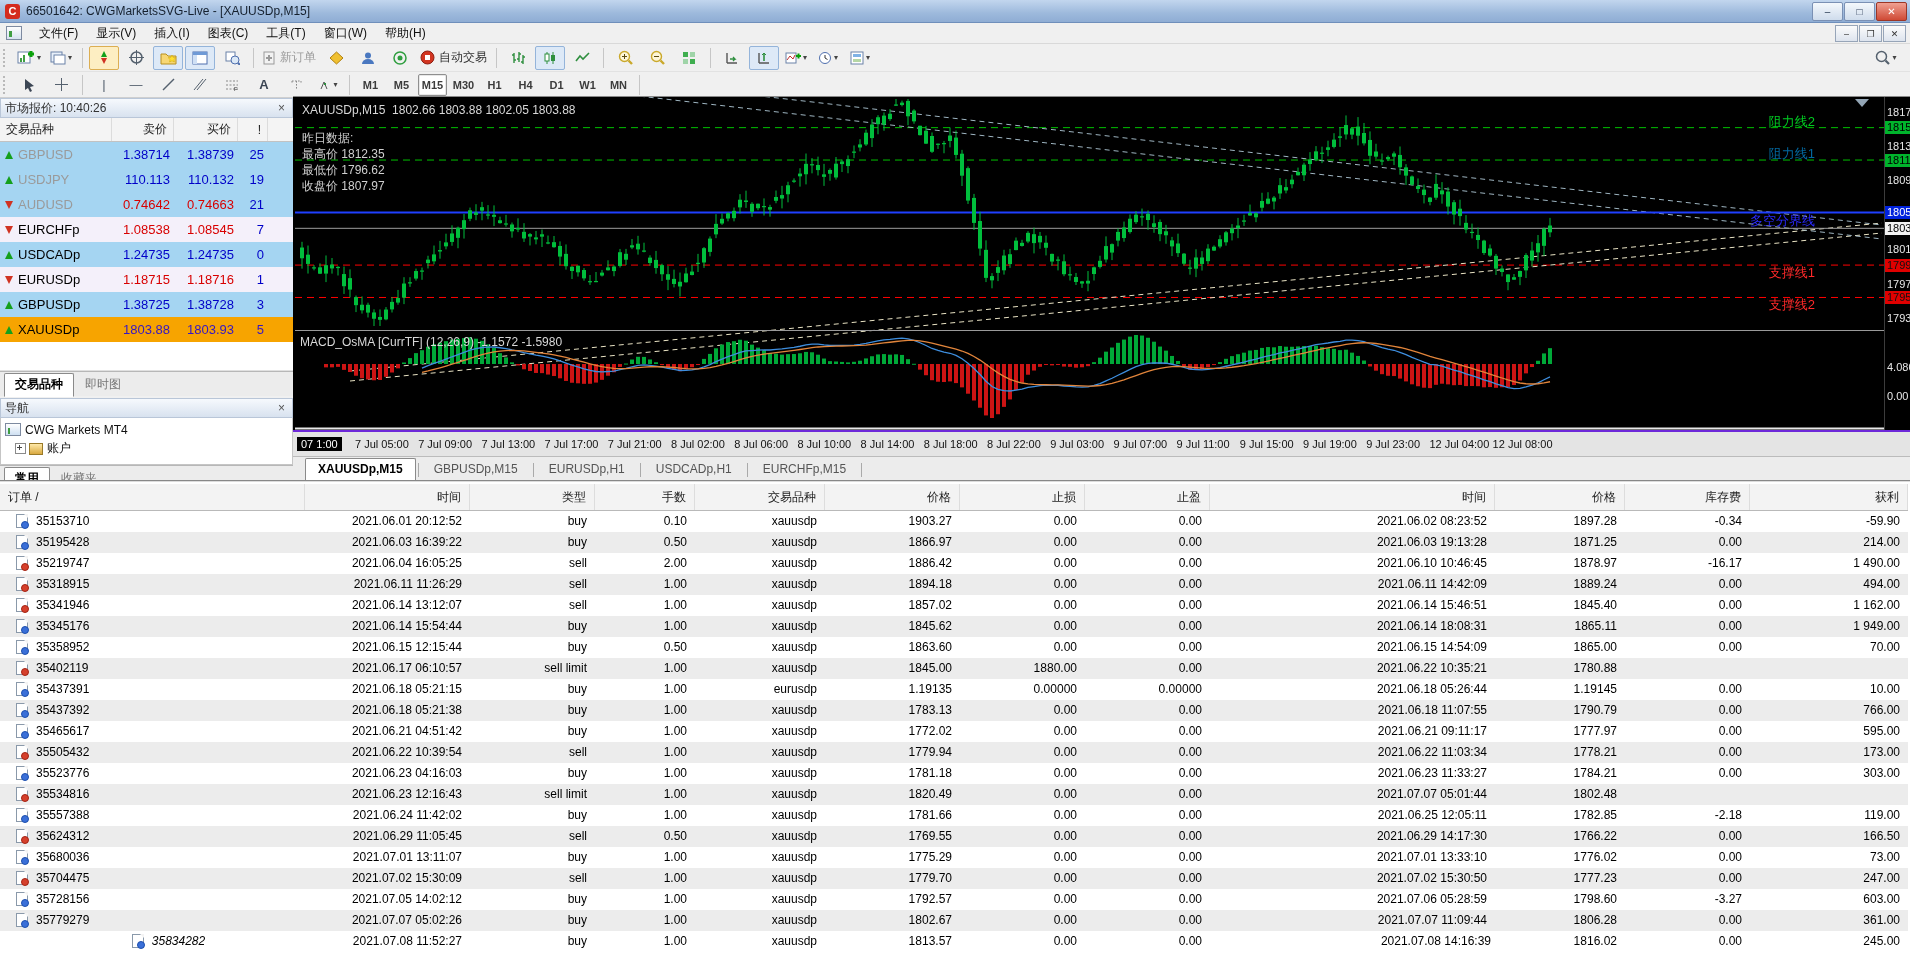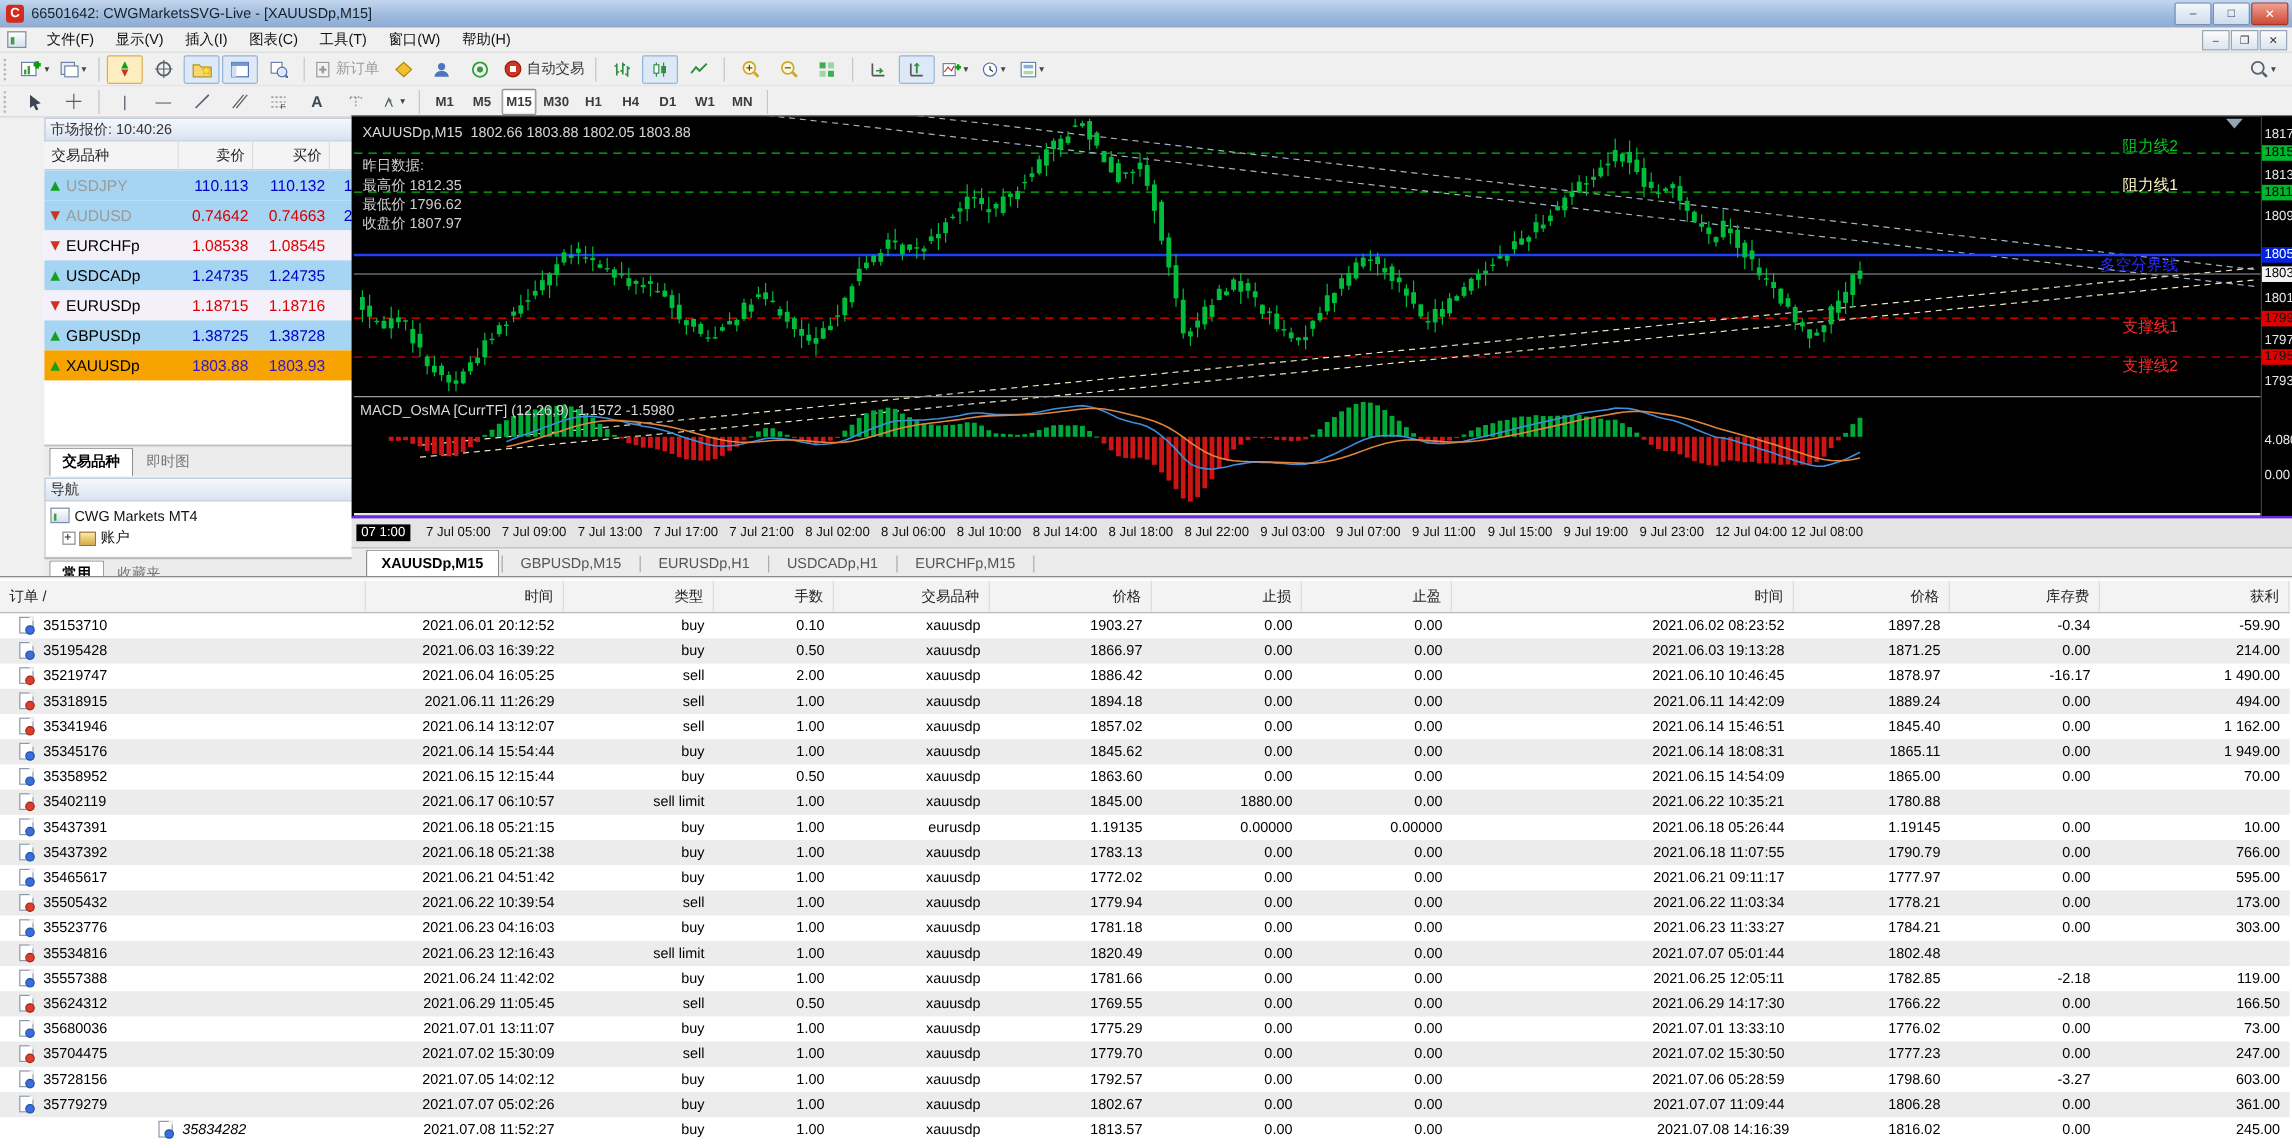--- a/index.html
+++ b/index.html
@@ -42,21 +42,21 @@
   .tbtn.warm{background:#fdeec2;border-color:#dcae52;}
   .tbtn.disabled{color:#9b9b9b;}
   .tbtn .lbl{margin-left:4px;font-size:12px;}
   .caret{font-size:8px;color:#444;margin-left:2px;}
   .tfbtn{min-width:27px;height:20px;margin:0 1px;display:flex;align-items:center;justify-content:center;
     font-size:11px;font-weight:bold;color:#3c3c3c;border:1px solid transparent;border-radius:2px;}
   .tfbtn.pressed{background:#fff;border-color:#8f8f8f;box-shadow:inset 0 0 0 1px #e8e8e8;}
   .g{font-size:13px;line-height:13px;}
 
   
-  #left-col{position:absolute;left:0;top:98px;width:293px;height:382px;background:#f0f0f0;padding-left:37px;}
+  #left-col{position:absolute;left:0;top:98px;width:293px;height:382px;background:#f0f0f0;}
   .panel-hdr{height:18px;background:linear-gradient(#f6f9fd,#d8e2ef);border:1px solid #b9c6d8;
     display:flex;align-items:center;font-size:12px;color:#333;padding:0 4px;}
   .panel-hdr .x{margin-left:auto;color:#555;font-size:12px;line-height:10px;padding:0 3px;}
   #mw-colhdr{height:23px;background:#f4f4f4;border-bottom:1px solid #c2c2c2;display:flex;align-items:center;color:#222;}
   .mwc{padding:0 6px;box-sizing:border-box;border-right:1px solid #dcdcdc;height:100%;display:flex;align-items:center;}
   .mw-row{height:25px;display:flex;align-items:center;font-size:13px;}
   .mw-sym{width:112px;display:flex;align-items:center;padding-left:5px;box-sizing:border-box;color:#000;}
   .mw-sym.muted{color:#9a9a9a;}
   .mw-num{width:62px;text-align:right;box-sizing:border-box;padding-right:4px;}
   .mw-num.ask{width:64px;}
@@ -399,20 +399,29 @@
       <span>市场报价: 10:40:26</span>
       <span class="x">×</span>
     </div>
     <div id="mw-colhdr">
         <div class="mwc" style="width: 112px;">交易品种</div>
         <div class="mwc" style="width: 62px; justify-content: flex-end;">卖价</div>
         <div class="mwc" style="width: 64px; justify-content: flex-end;">买价</div>
         <div class="mwc" style="width: 30px; justify-content: flex-end;">!</div>
       </div>
     <div id="mw-rows" style="background:#fff;height:225px;">
+        <div class="mw-row" style="background: rgb(165, 213, 242);">
+          <div class="mw-sym muted">
+            <span class="mwarr up"></span>
+            <span>GBPUSD</span>
+          </div>
+          <div class="mw-num" style="color: rgb(0, 0, 200);">1.38714</div>
+          <div class="mw-num ask" style="color: rgb(0, 0, 200);">1.38739</div>
+          <div class="mw-num spr" style="color: rgb(0, 0, 200);">25</div>
+        </div>
         <div class="mw-row" style="background: rgb(165, 213, 242);">
           <div class="mw-sym muted">
             <span class="mwarr up"></span>
             <span>USDJPY</span>
           </div>
           <div class="mw-num" style="color: rgb(0, 0, 200);">110.113</div>
           <div class="mw-num ask" style="color: rgb(0, 0, 200);">110.132</div>
           <div class="mw-num spr" style="color: rgb(0, 0, 200);">19</div>
         </div>
         <div class="mw-row" style="background: rgb(165, 213, 242);">
@@ -1139,21 +1148,21 @@
       </svg>
     <div class="chart-text" style="left:9px;top:6px;color:#d8d8d8;">XAUUSDp,M15  1802.66 1803.88 1802.05 1803.88</div>
     <div class="chart-text" id="cm0" style="left:9px;top:33px;">昨日数据:</div>
     <div class="chart-text" id="cm1" style="left:9px;top:49px;">最高价 1812.35</div>
     <div class="chart-text" id="cm2" style="left:9px;top:65px;">最低价 1796.62</div>
     <div class="chart-text" id="cm3" style="left:9px;top:81px;">收盘价 1807.97</div>
     <div class="chart-text" style="left:7px;top:238px;color:#d8d8d8;">MACD_OsMA [CurrTF] (12,26,9) -1.1572 -1.5980</div>
     <div id="shift-triangle" style="left:1562px;top:2px;"></div>
     <div id="line-labels">
         <div class="line-label" style="color: rgb(0, 204, 34); top: 15.6377px; right: 95px;">阻力线2</div>
-        <div class="line-label" style="color: #fef9c3; top: 48.0302px; right: 95px;">阻力线1</div>
+        <div class="line-label" style="color: #0369a1; top: 48.0302px; right: 95px;">阻力线1</div>
         <div class="line-label" style="color: rgb(42, 42, 255); top: 114.566px; right: 95px;">多空分界线</div>
         <div class="line-label" style="color: rgb(255, 42, 42); top: 167.094px; right: 95px;">支撑线1</div>
         <div class="line-label" style="color: rgb(255, 42, 42); top: 199.487px; right: 95px;">支撑线2</div>
       </div>
     <div id="price-axis">
         <div class="ptick" style="top: 8.88302px;">1817.1</div>
         <div class="ptick" style="top: 43.0264px;">1813.2</div>
         <div class="ptick" style="top: 77.1698px;">1809.3</div>
         <div class="ptick" style="top: 146.332px;">1801.4</div>
         <div class="ptick" style="top: 181.351px;">1797.4</div>

